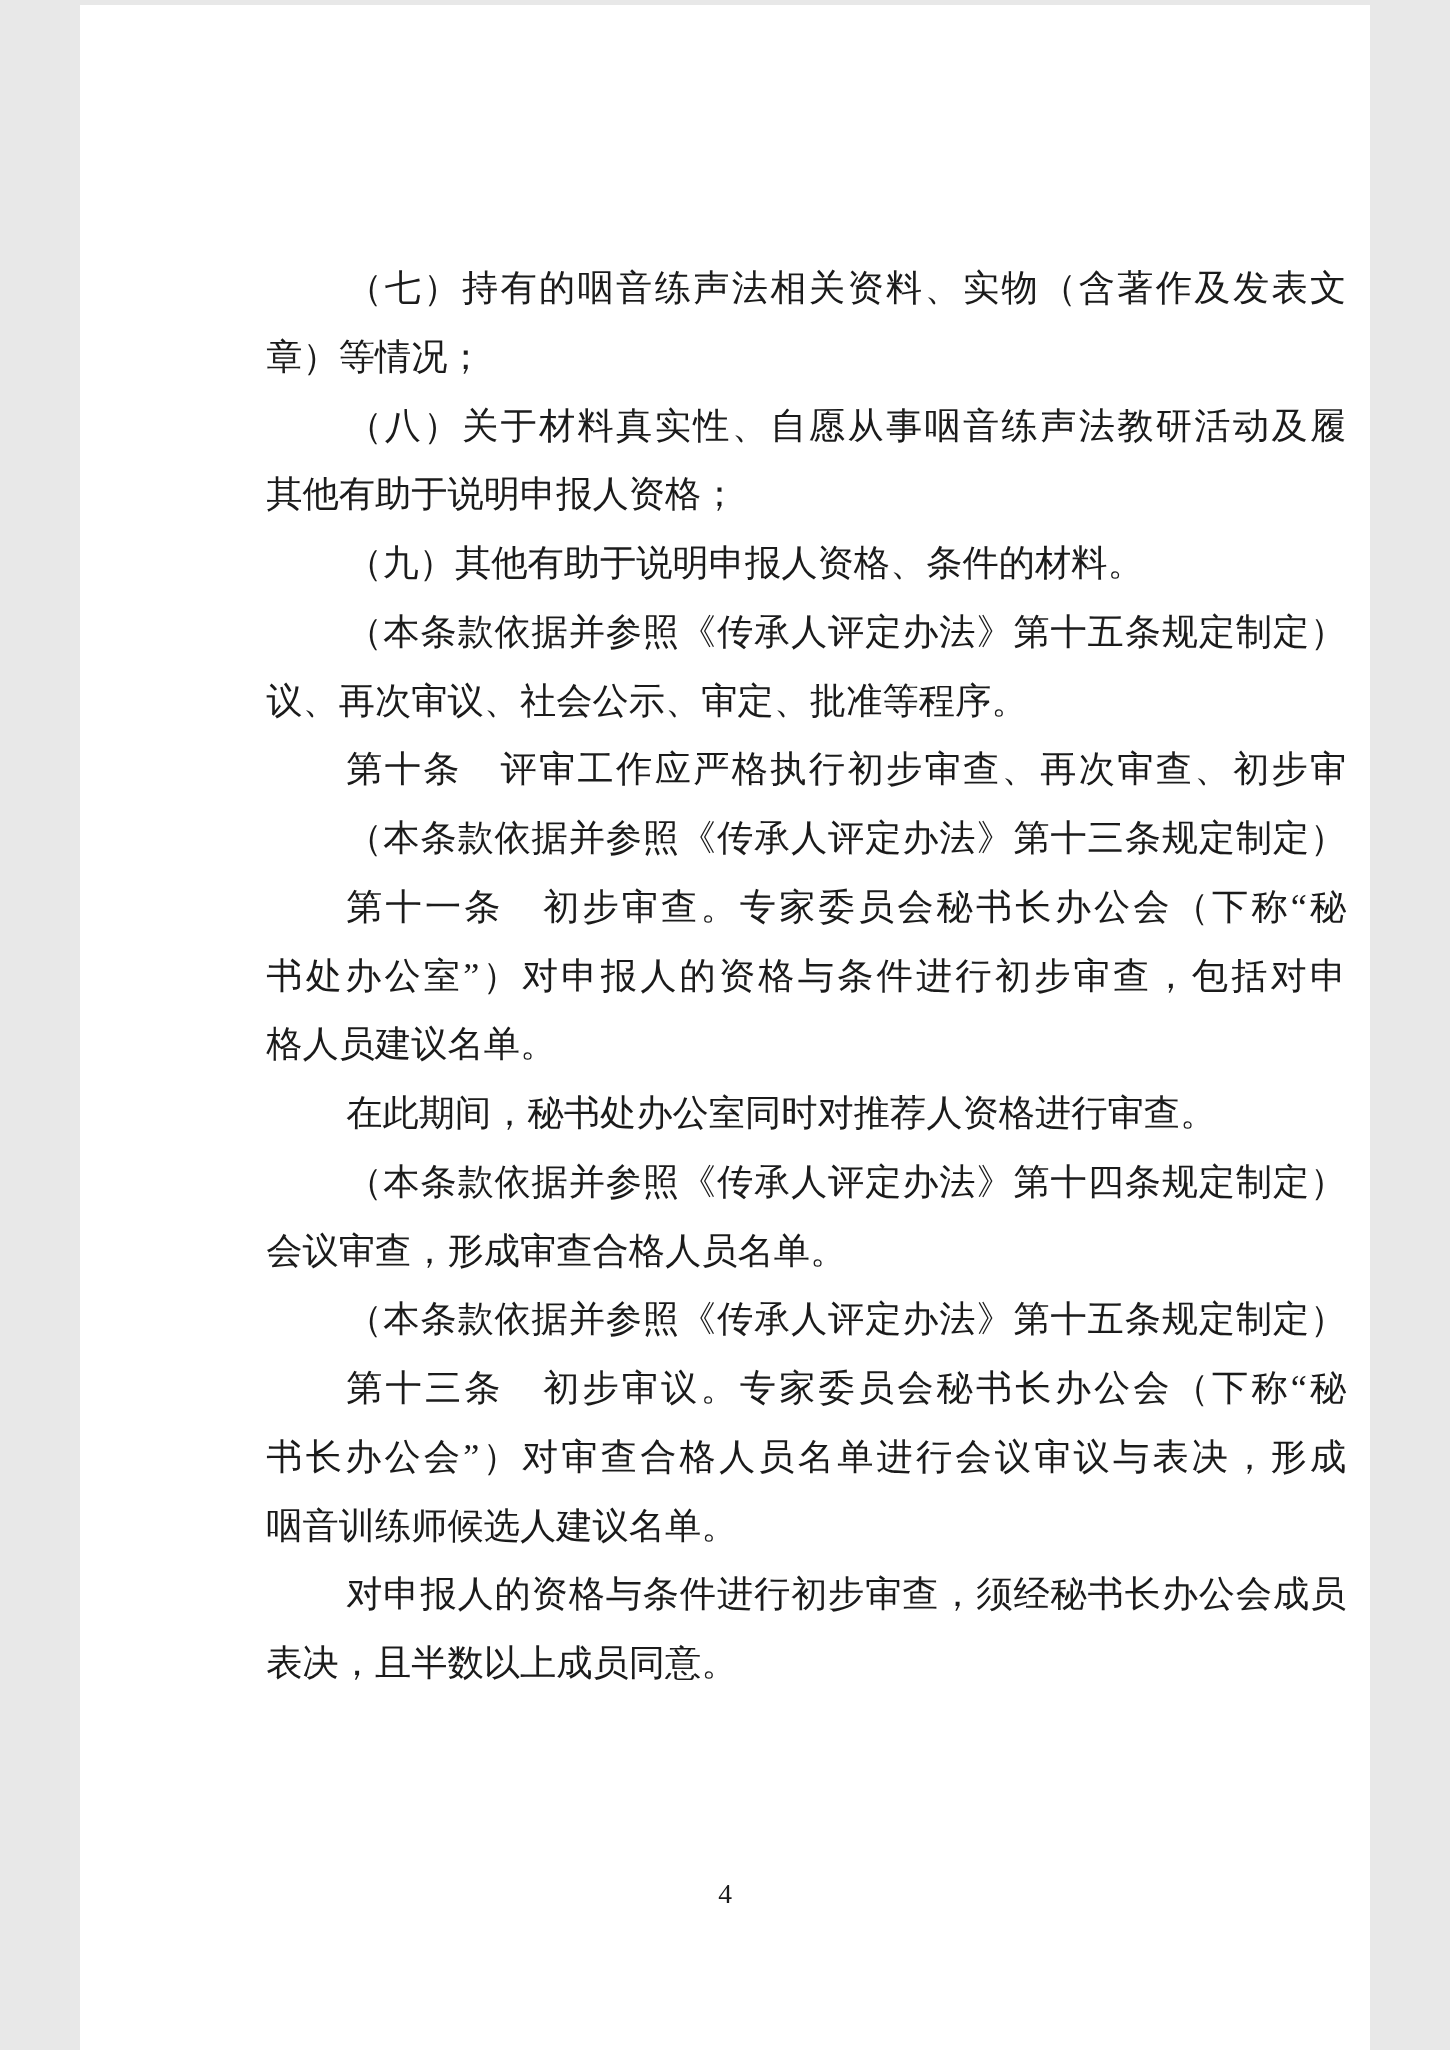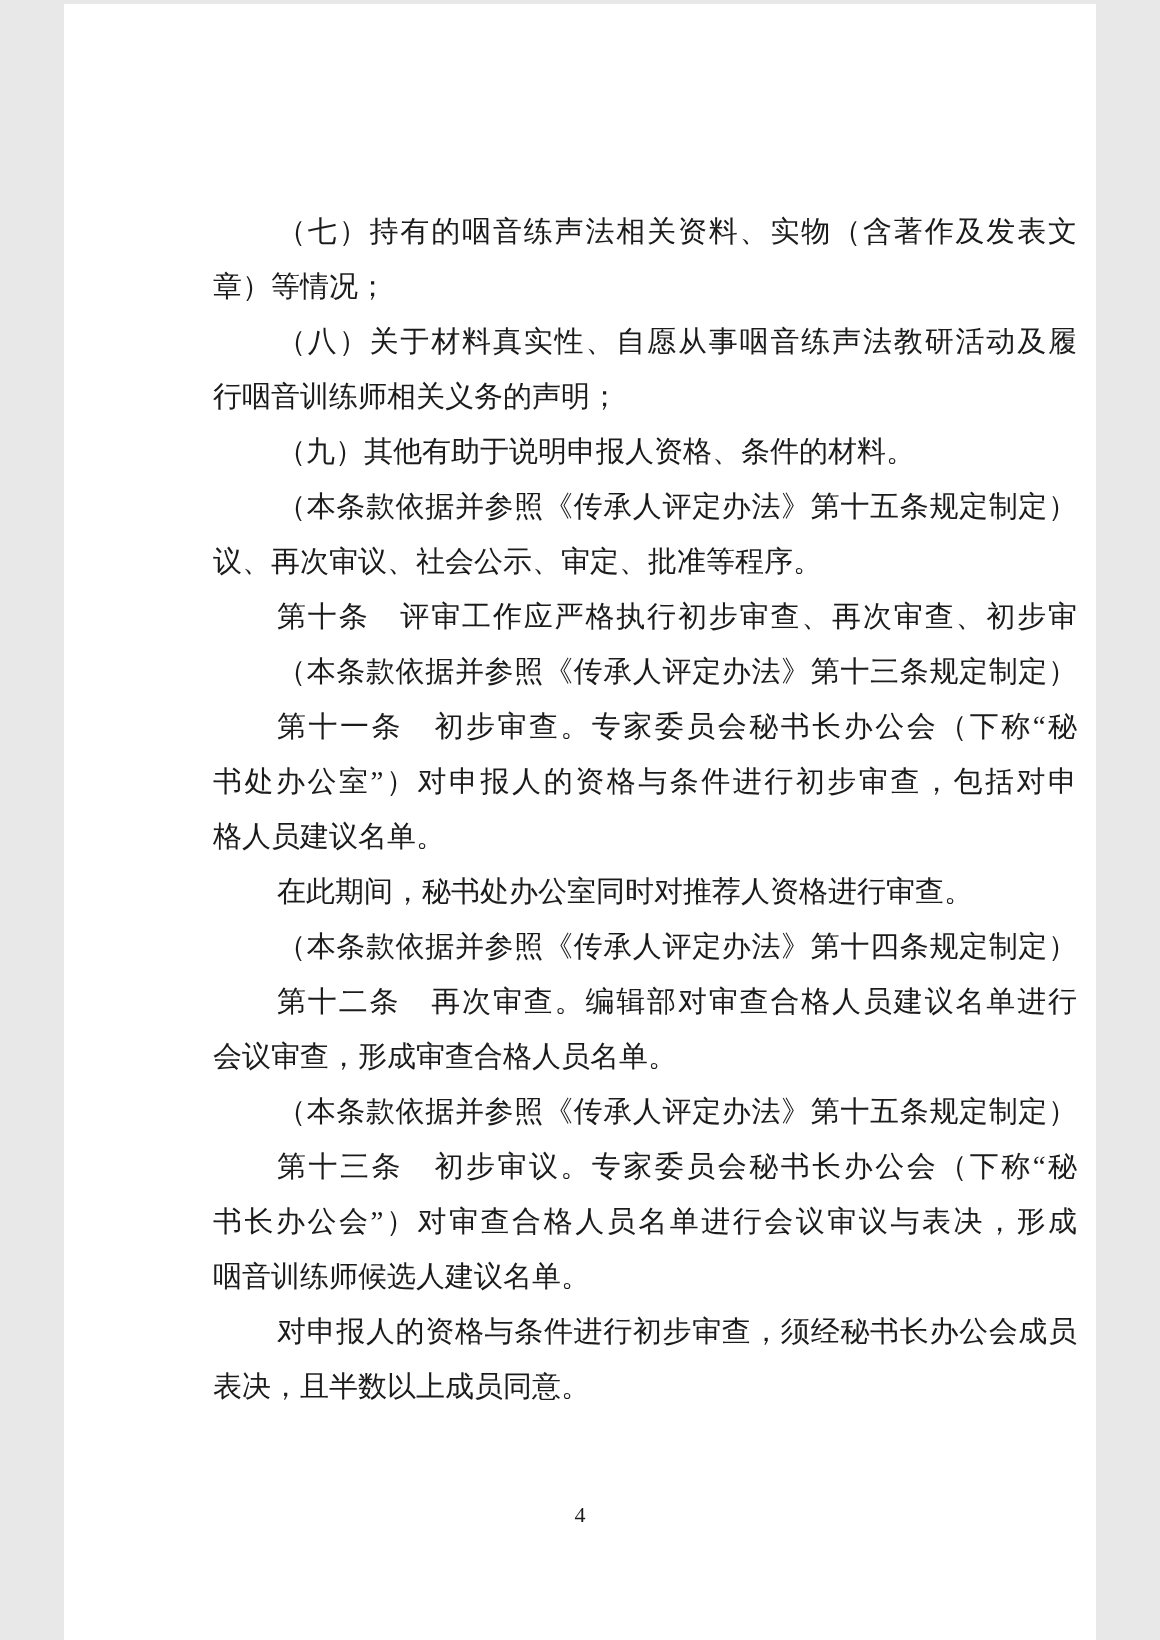--- a/index.html
+++ b/index.html
@@ -50,32 +50,31 @@
   }
 </style>
 </head>
 <body>
 
 <div class="page">
   <div class="body-text">
     <div class="line indent fill">（七）持有的咽音练声法相关资料、实物（含著作及发表文</div>
     <div class="line">章）等情况；</div>
     <div class="line indent fill">（八）关于材料真实性、自愿从事咽音练声法教研活动及履</div>
-    <div class="line">行咽音训练师相关义务的声明；</div>
+    <div class="line">其他有助于说明申报人资格；</div>
     <div class="line indent">（九）其他有助于说明申报人资格、条件的材料。</div>
     <div class="line indent fill">（本条款依据并参照《传承人评定办法》第十五条规定制定）</div>
     <div class="line">议、再次审议、社会公示、审定、批准等程序。</div>
     <div class="line indent fill">第十条　评审工作应严格执行初步审查、再次审查、初步审</div>
     <div class="line indent fill">（本条款依据并参照《传承人评定办法》第十三条规定制定）</div>
     <div class="line indent fill">第十一条　初步审查。专家委员会秘书长办公会（下称“秘</div>
     <div class="line fill">书处办公室”）对申报人的资格与条件进行初步审查，包括对申</div>
     <div class="line">格人员建议名单。</div>
     <div class="line indent">在此期间，秘书处办公室同时对推荐人资格进行审查。</div>
     <div class="line indent fill">（本条款依据并参照《传承人评定办法》第十四条规定制定）</div>
-    <div class="line indent fill">第十二条　再次审查。编辑部对审查合格人员建议名单进行</div>
     <div class="line">会议审查，形成审查合格人员名单。</div>
     <div class="line indent fill">（本条款依据并参照《传承人评定办法》第十五条规定制定）</div>
     <div class="line indent fill">第十三条　初步审议。专家委员会秘书长办公会（下称“秘</div>
     <div class="line fill">书长办公会”）对审查合格人员名单进行会议审议与表决，形成</div>
     <div class="line">咽音训练师候选人建议名单。</div>
     <div class="line indent fill">对申报人的资格与条件进行初步审查，须经秘书长办公会成员</div>
     <div class="line">表决，且半数以上成员同意。</div>
   </div>
 
   <div class="footer">

